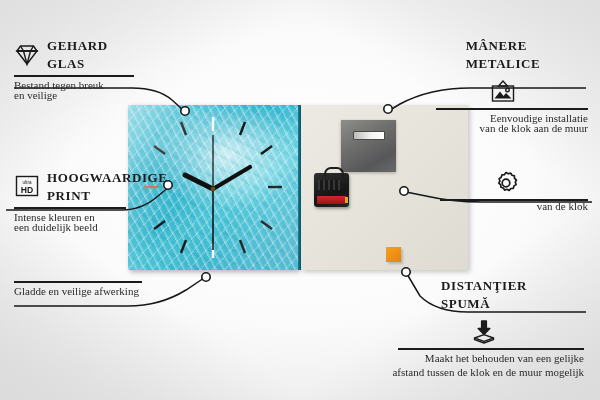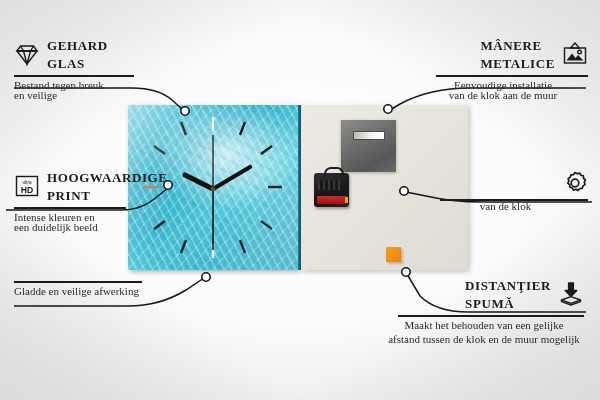--- a/index.html
+++ b/index.html
@@ -63,23 +63,23 @@
     background:linear-gradient(140deg,#f6a01c,#e8820d);box-shadow:2px 2px 2px rgba(0,0,0,.18);}
 
   
   .feature{position:absolute;}
   .f-head{display:flex;align-items:center;gap:7px;}
   .f-title{font-size:13px;font-weight:bold;letter-spacing:.6px;color:#1b1b1b;line-height:13px;
     text-transform:uppercase;}
   .f-rule{height:1.6px;background:#1b1b1b;margin-top:3px;}
   .f-sub{font-size:11px;color:#2a2a2a;line-height:10.5px;margin-top:3px;}
   .left .f-head{justify-content:flex-start;}
-  .right .f-head{justify-content:flex-end;}
+  .right .f-head{justify-content:flex-end;flex-direction:column;}
   .right .f-title{text-align:right;}
-  .right .f-sub{text-align:center;}
+  .right .f-sub{text-align:right;}
   .ico{flex:0 0 auto;width:26px;height:26px;display:block;}
   svg{display:block;overflow:visible;}
   .leader{position:absolute;left:0;top:0;width:600px;height:400px;pointer-events:none;}
 </style>
 </head>
 <body>
 
 <div id="stage">
 
   <div class="product">

